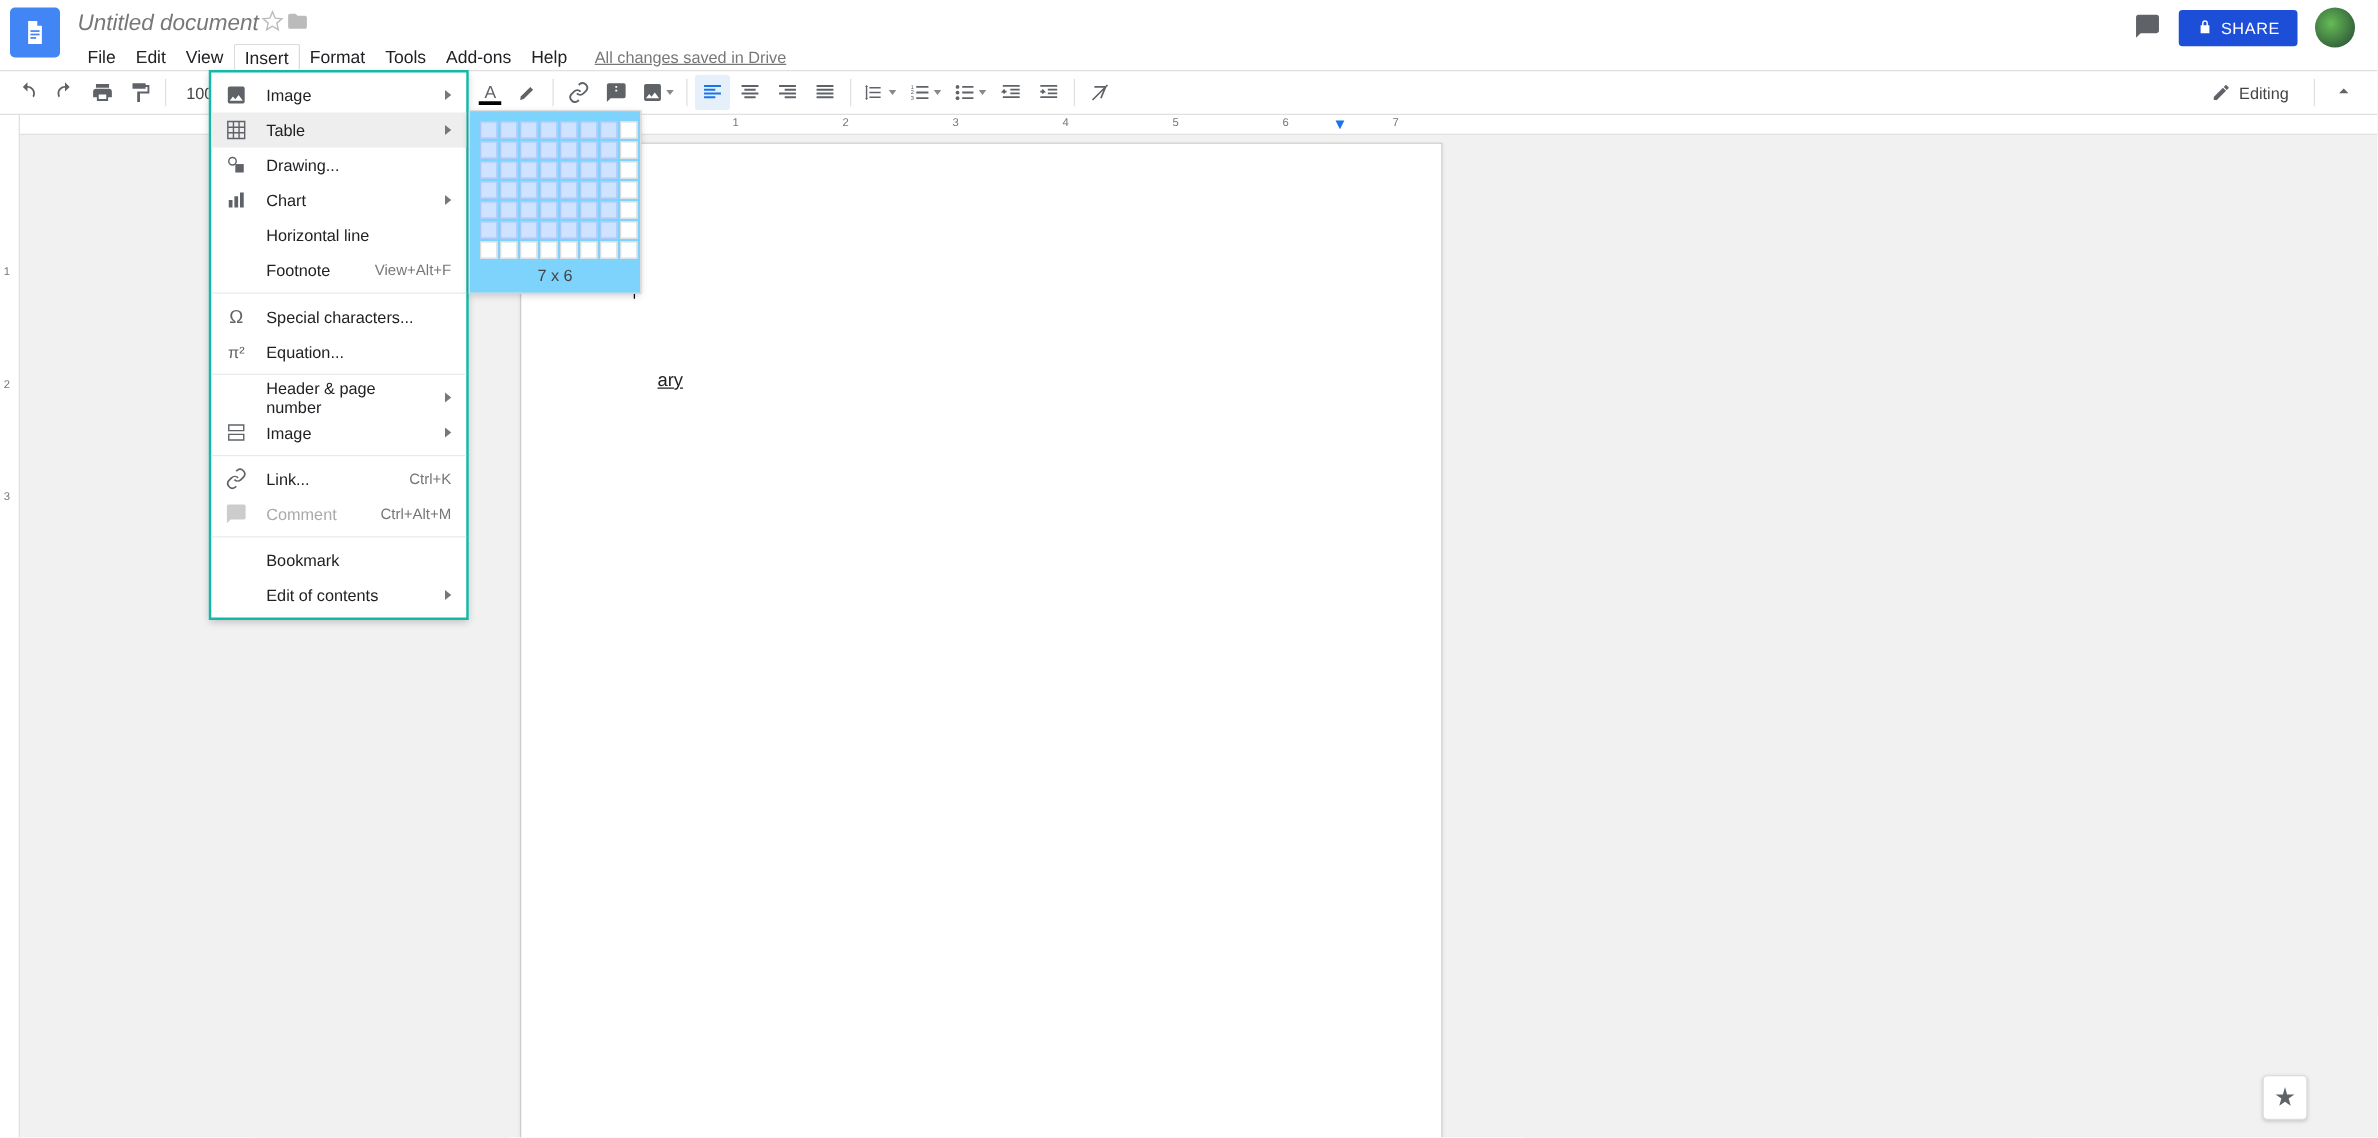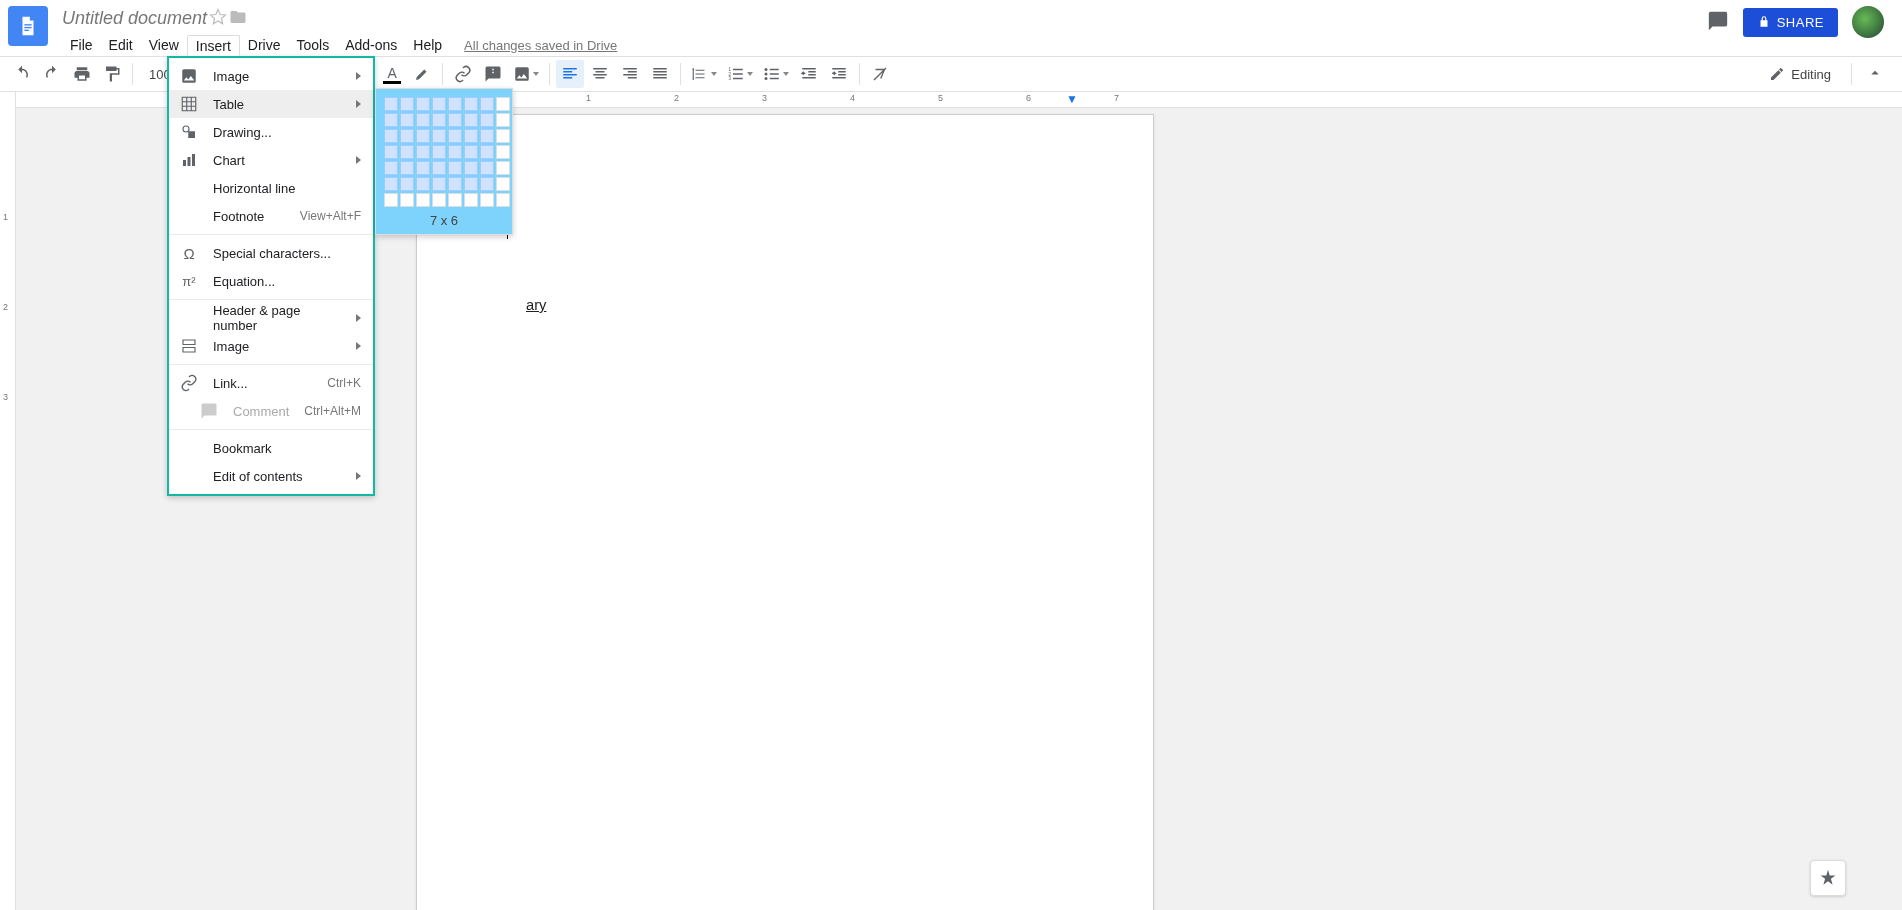--- a/index.html
+++ b/index.html
@@ -52,21 +52,21 @@
   .page-content { padding: 90px 90px; font-size: 14.7px; color:#222; font-family: Arial;}
   .page-content .line { margin:0; }
   .cursor { display:inline-block; width:1px; height:18px; background:#000; vertical-align:middle; animation: blink 1s step-start infinite;}
   @keyframes blink { 50% { opacity:0; } }
   .partial-text { position:absolute; top:205px; left:510px; font-size:14.7px; color:#222; z-index:5;text-decoration:underline;}
 
   
   .dropdown { position: absolute; top: 56px; left: 167px; width: 208px; background: #fff; border: 2px solid #14b8a6; box-shadow: 0 2px 6px rgba(0,0,0,.2); z-index: 20; padding: 4px 0; }
   .menu-item { display: flex; align-items: center; height: 28px; padding: 0 12px 0 10px; font-size: 13px; color: #202124; cursor: pointer; position:relative;}
   .menu-item.highlight { background: #eee; }
-  .menu-item.disabled { color:#aaa;margin-left:20px; }
+  .menu-item.disabled { color:#aaa; }
   .menu-item .mi-icon { width: 20px; height: 20px; margin-right: 14px; display:flex; align-items:center; justify-content:center; color:#5f6368;}
   .menu-item .mi-icon svg{ width:18px; height:18px; fill:currentColor;}
   .menu-item .mi-icon.blank { }
   .menu-item .mi-label { flex:1; }
   .menu-item .mi-short { color:#777; font-size:12px; }
   .menu-item .mi-arrow { width:0; height:0; border-top:4px solid transparent; border-bottom:4px solid transparent; border-left:5px solid #777; margin-left:8px;}
   .menu-sep { height:1px; background:#e8eaed; margin:4px 0;}
 
   
   .table-picker { position:absolute; top:88px; left:375px; width:138px; background:#7dd3fc; border:1px solid #dadce0; box-shadow:0 2px 6px rgba(0,0,0,.2); z-index:25; padding:8px 8px 6px 8px;}
@@ -103,21 +103,21 @@
         <svg viewBox="0 0 24 24">
             <path d="M10 4H4c-1.1 0-2 .9-2 2v12c0 1.1.9 2 2 2h16c1.1 0 2-.9 2-2V8c0-1.1-.9-2-2-2h-8l-2-2z"></path>
           </svg>
       </span>
     </div>
     <div class="menubar">
       <span class="menubar-item">File</span>
       <span class="menubar-item">Edit</span>
       <span class="menubar-item">View</span>
       <span class="menubar-item open">Insert</span>
-      <span class="menubar-item">Drive</span>
+      <span class="menubar-item">Format</span>
       <span class="menubar-item">Tools</span>
       <span class="menubar-item">Add-ons</span>
       <span class="menubar-item">Help</span>
       <span class="save-status">All changes saved in Drive</span>
     </div>
   </div>
   <div class="header-right">
     <span class="comments-btn">
       <svg viewBox="0 0 24 24">
           <path d="M20 2H4c-1.1 0-2 .9-2 2v18l4-4h14c1.1 0 2-.9 2-2V4c0-1.1-.9-2-2-2z"></path>

